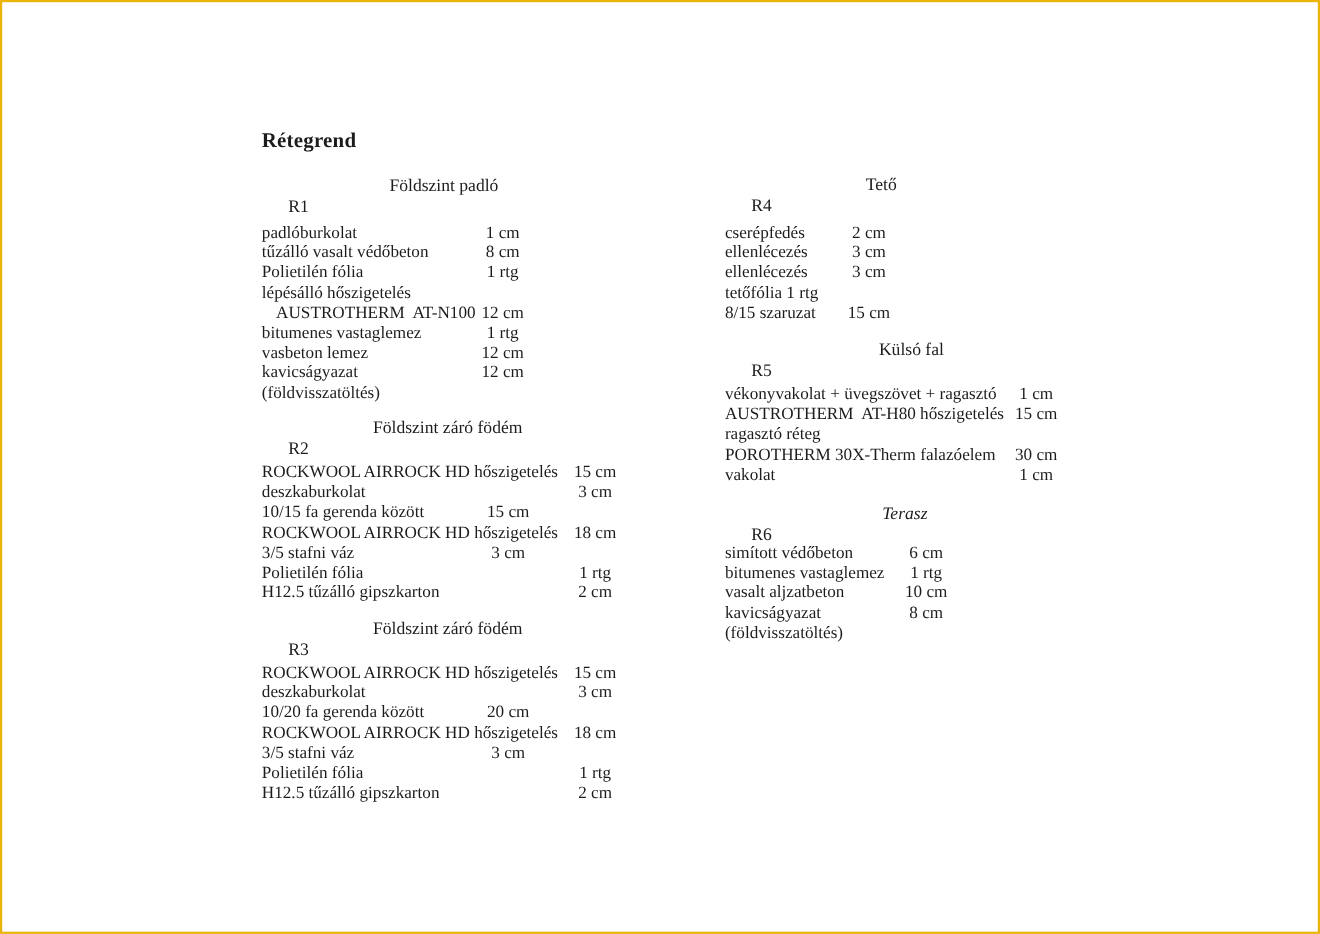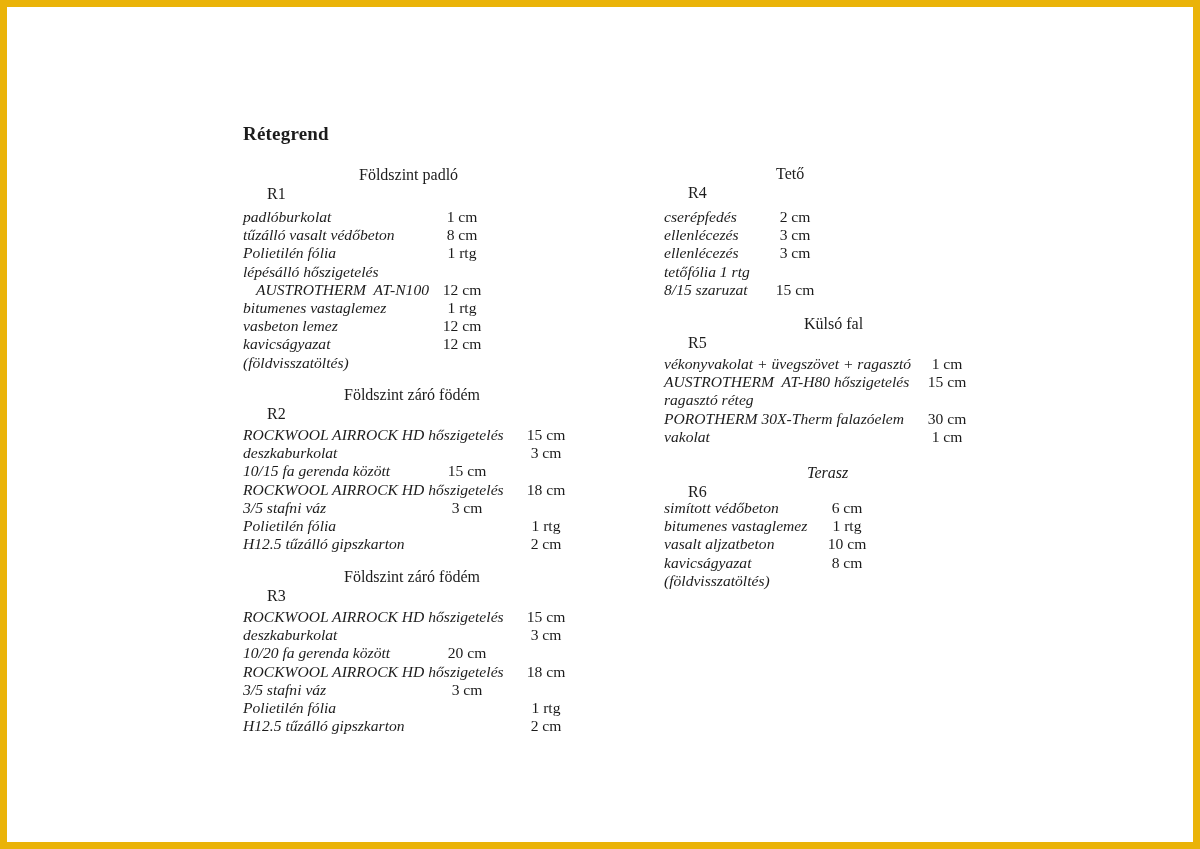--- a/index.html
+++ b/index.html
@@ -6,21 +6,21 @@
     margin: 0;
     padding: 0;
     background: #ffffff;
   }
   .page {
     position: relative;
     width: 1200px;
     height: 849px;
     background: #ffffff;
     box-sizing: border-box;
-    border: 7px solid #eab308;
+    border: 2px solid #eab308;
     font-family: "Liberation Serif", serif;
     color: #1c1c1c;
     overflow: hidden;
   }
   .doc-title {
     position: absolute;
     left: 236px;
     top: 116px;
     font-size: 19px;
     font-weight: bold;
@@ -43,31 +43,31 @@
     font-size: 16px;
     margin-bottom: 22px;
     white-space: pre;
   }
   .s1 .sec-head { margin-bottom: 24px; }
   .s4 .sec-head { margin-bottom: 25px; }
   .s6 .sec-head { margin-bottom: 17px; }
   .sec-head .ttl { position: absolute; top: 0; }
   .s1 .ttl { left: 116px; text-align: right; }
   .s2 .ttl, .s3 .ttl { left: 101px; }
-  .s4 .ttl { left: 112px; }
+  .s4 .ttl { left: 128px; }
   .s5 .ttl { left: 140px; }
   .s6 .ttl { left: 143px; font-style: italic; }
   .row {
     position: relative;
     height: 18.2px;
     line-height: 18.2px;
     font-size: 15.6px;
     white-space: pre;
   }
-  .lbl { display: inline-block; font-style: italic; }
+  .lbl { display: inline-block; }
   .indent .lbl { padding-left: 13px; }
   .val {
     position: absolute;
     top: 0;
     width: 62px;
     text-align: center;
     white-space: nowrap;
   }
   .s1 .val { left: 188px; }
   .s2 .val-r, .s3 .val-r { left: 272px; }

